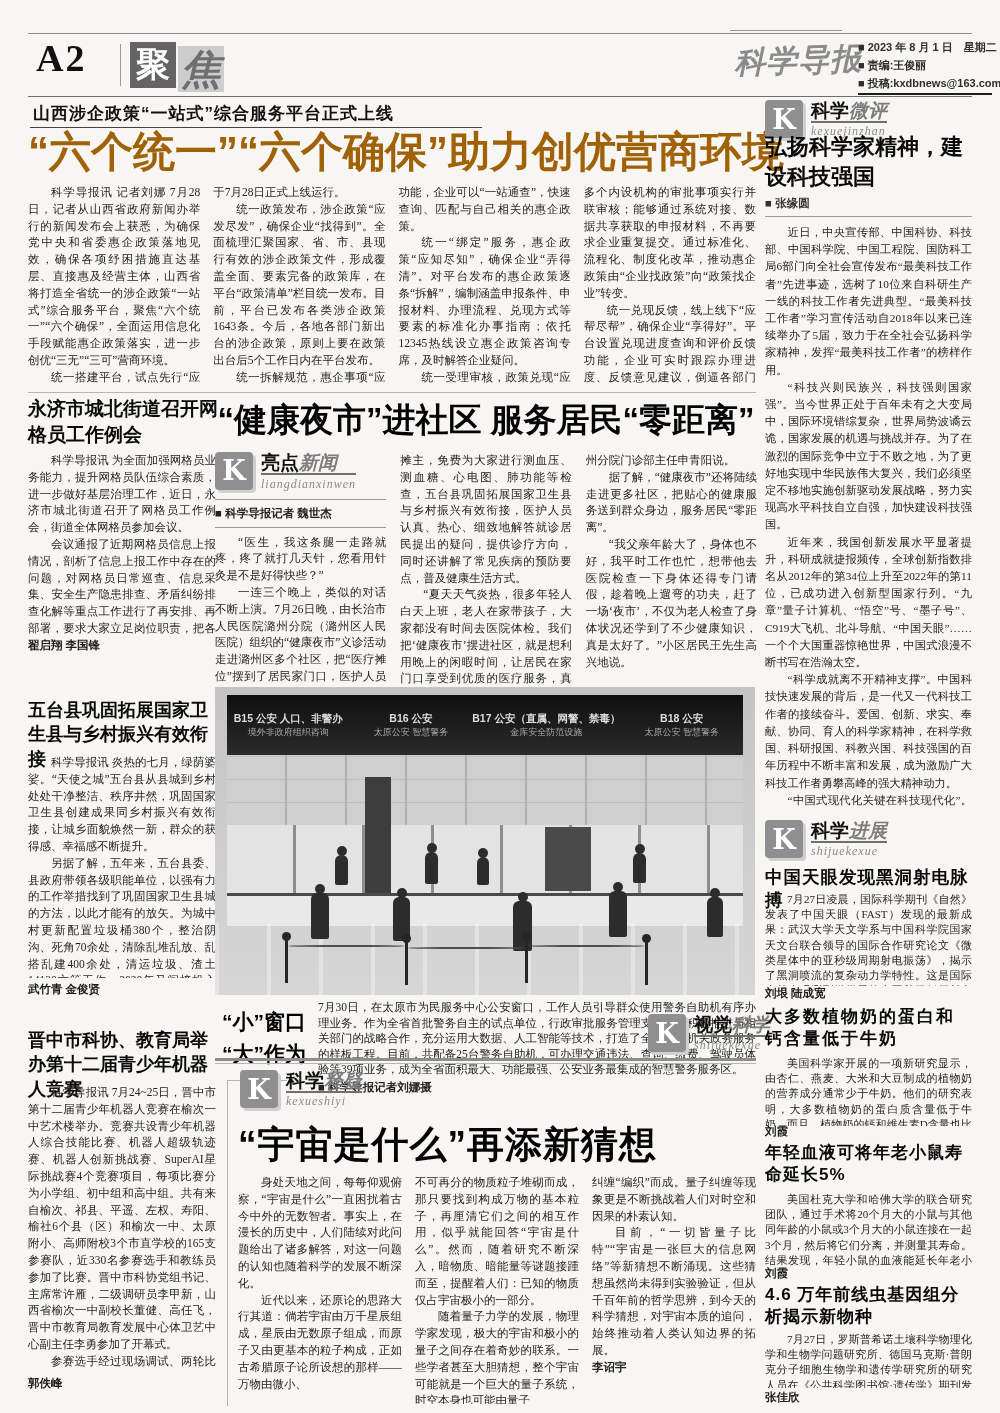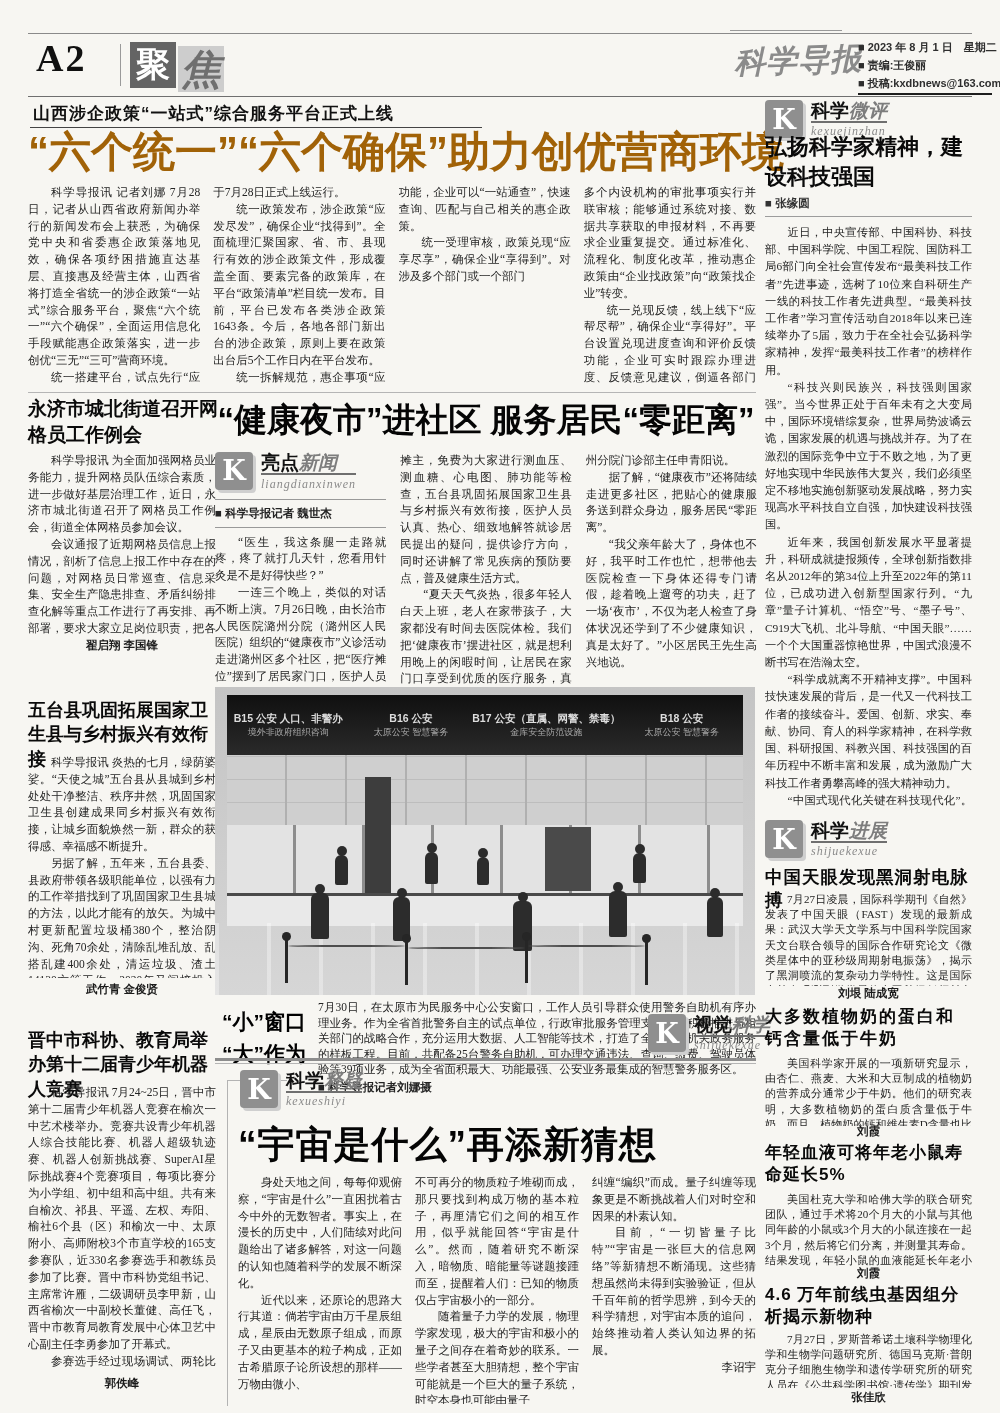--- a/index.html
+++ b/index.html
@@ -39,21 +39,21 @@
   .kbox{width:38px;height:38px;background:#8f8f8f;color:#fff;display:flex;align-items:center;justify-content:center;
         font-size:27px;font-weight:bold;font-family:"DejaVu Serif",serif;border-radius:4px;box-shadow:3px 3px 0 #cfcfcf}
   .badge .words{display:flex;flex-direction:column}
   .badge .wline1{font-size:19px;line-height:21px;white-space:nowrap}
   .badge .cn{font-weight:bold;color:#111;font-family:"Liberation Sans","DejaVu Sans",sans-serif}
   .badge .cursive{font-style:italic;color:#7d7d7d;font-family:"DejaVu Serif",serif;font-weight:bold}
   .badge .py{font-style:italic;color:#8a8a8a;font-size:12px;border-top:2px solid #6f6f6f;padding-top:1px;letter-spacing:1px}
   
   .lcol-title{left:28px;width:190px;font-size:19px;font-weight:bold;line-height:1.35;color:#0a0a0a}
   .lcol-body{left:28px;width:188px}
-  .byline{text-align:center;font-weight:bold;font-size:11.5px;color:#1a1a1a}
+  .byline{text-align:left;font-weight:bold;font-size:11.5px;color:#1a1a1a}
   #yj-title{top:396px}
   #yj-body{top:452px;height:182px}
   #yj-byline{left:28px;top:638px;width:188px}
   #wt-title{top:698px;font-size:18px}
   #wt-body{top:754px;height:224px}
   #wt-byline{left:28px;top:982px;width:188px}
   #jz-title{top:1028px;font-size:18px}
   #jz-body{top:1084px;height:288px}
   #jz-byline{left:28px;top:1376px;width:188px}
   
@@ -92,21 +92,21 @@
   #shijue-badge{left:648px;top:1014px}
   #cap-dline1{left:215px;top:1058px;width:541px;height:3px;background:#8d8d8d}
   #cap-dline2{left:215px;top:1063px;width:541px;height:1px;background:#b5b5b5}
   
   #sy-frame{left:227px;top:1080px;width:1px;height:326px;background:#b3b3b3}
   #sy-frame-top{left:227px;top:1080px;width:60px;height:1px;background:#b3b3b3}
   #sy-badge{left:240px;top:1070px}
   #sy-headline{left:238px;top:1120px;width:520px;font-size:37px;font-weight:900;color:#050505;white-space:nowrap;letter-spacing:1px}
   #sy-cols{left:238px;top:1174px;width:518px;height:230px;display:flex;gap:13px}
   #sy-cols .col{flex:1 1 0;overflow:hidden}
-  .inline-byline{text-align:right;font-weight:normal;text-indent:0 !important}
+  .inline-byline{text-align:left;font-weight:bold;text-indent:0 !important}
   
   .side{left:765px;width:207px}
   #wp-badge{top:100px}
   #wp-title{top:132px;font-size:22px;font-weight:bold;line-height:1.35;color:#0a0a0a}
   #wp-author{top:196px;font-size:11.5px;font-weight:bold;color:#333}
   #wp-aline{left:765px;top:216px;width:207px;background:#9c9c9c}
   #wp-body{top:224px;height:586px;font-size:11.3px;line-height:17.2px}
   #jzh-badge{top:820px}
   .side-title{font-weight:bold;color:#0a0a0a;line-height:1.3}
   #fast-title{top:866px;font-size:17.5px;letter-spacing:1px}
@@ -146,20 +146,21 @@
       <p>科学导报讯 记者刘娜 7月28日，记者从山西省政府新闻办举行的新闻发布会上获悉，为确保党中央和省委惠企政策落地见效，确保各项纾困措施直达基层、直接惠及经营主体，山西省将打造全省统一的涉企政策“一站式”综合服务平台，聚焦“六个统一”“六个确保”，全面运用信息化手段赋能惠企政策落实，进一步创优“三无”“三可”营商环境。</p>
       <p>统一搭建平台，试点先行“应用尽用”，确保全省“一张网”。“晋企惠”依托全省一体化政务服务平台建设，已</p>
     </div>
   <div class="col bodytxt cont">
       <p>于7月28日正式上线运行。</p>
       <p>统一政策发布，涉企政策“应发尽发”，确保企业“找得到”。全面梳理汇聚国家、省、市、县现行有效的涉企政策文件，形成覆盖全面、要素完备的政策库，在平台“政策清单”栏目统一发布。目前，平台已发布各类涉企政策1643条。今后，各地各部门新出台的涉企政策，原则上要在政策出台后5个工作日内在平台发布。</p>
       <p>统一拆解规范，惠企事项“应上尽上”，确保企业“看得懂”。平台开发智能检索和政策计算</p>
     </div>
   <div class="col bodytxt cont">
       <p>功能，企业可以“一站通查”，快速查询、匹配与自己相关的惠企政策。</p>
+      <p>统一“绑定”服务，惠企政策“应知尽知”，确保企业“弄得清”。对平台发布的惠企政策逐条“拆解”，编制涵盖申报条件、申报材料、办理流程、兑现方式等要素的标准化办事指南；依托12345热线设立惠企政策咨询专席，及时解答企业疑问。</p>
       <p>统一受理审核，政策兑现“应享尽享”，确保企业“享得到”。对涉及多个部门或一个部门</p>
     </div>
   <div class="col bodytxt cont">
       <p>多个内设机构的审批事项实行并联审核；能够通过系统对接、数据共享获取的申报材料，不再要求企业重复提交。通过标准化、流程化、制度化改革，推动惠企政策由“企业找政策”向“政策找企业”转变。</p>
       <p>统一兑现反馈，线上线下“应帮尽帮”，确保企业“享得好”。平台设置兑现进度查询和评价反馈功能，企业可实时跟踪办理进度、反馈意见建议，倒逼各部门提速增效，以平台上线为契机持续深化“放管服”改革，加快惠企政策落地兑现，助力创优一流营商环境。</p>
     </div>
 </div>
 <div class="abs rule" id="mid-rule"></div>
 
 <div class="abs lcol-title" id="yj-title">永济市城北街道召开网格员工作例会</div>

